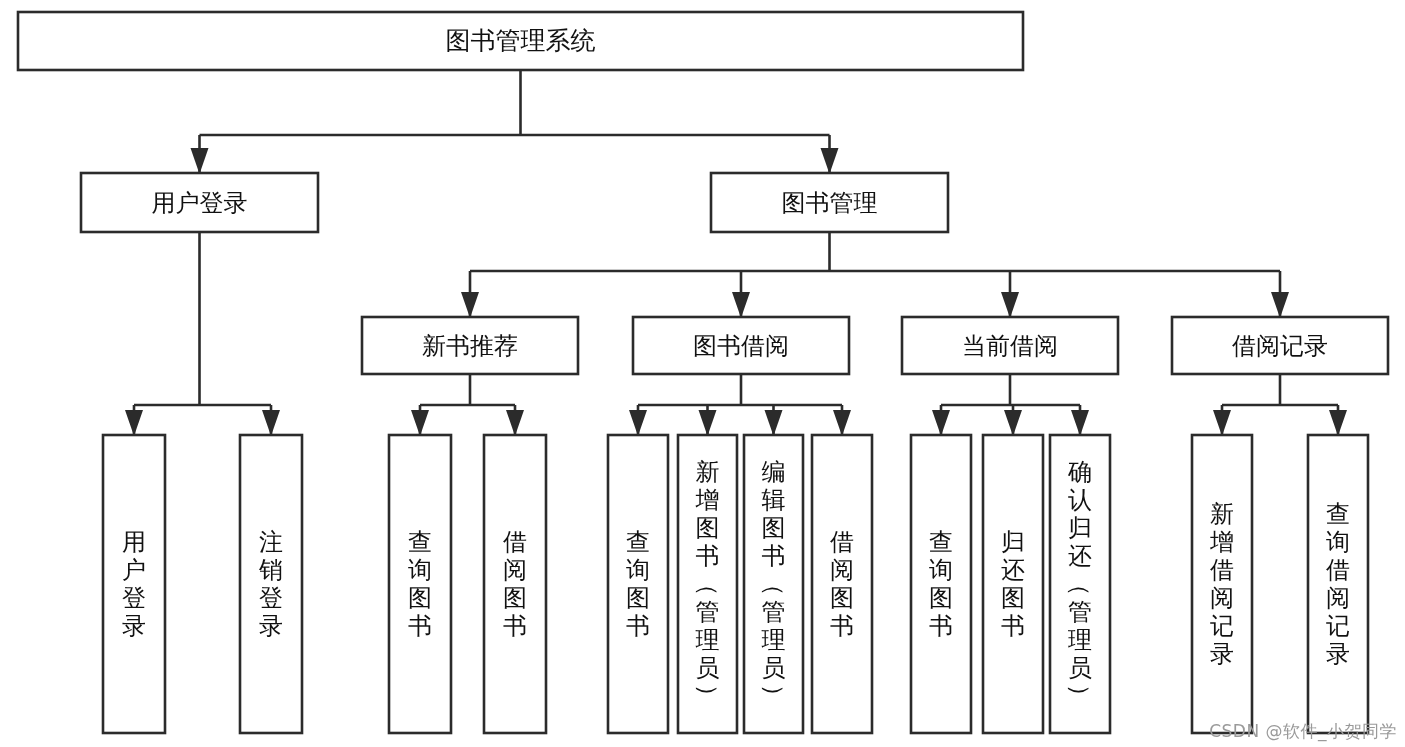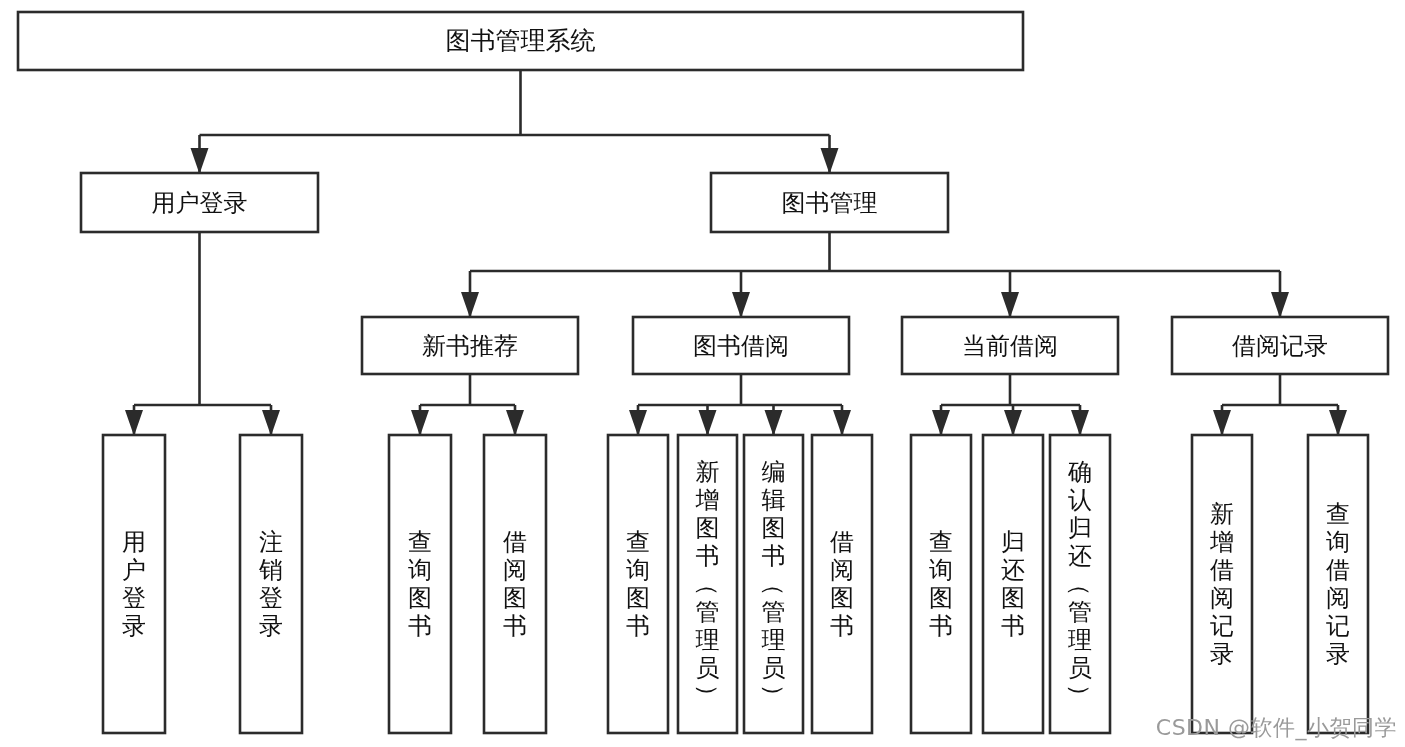--- a/index.html
+++ b/index.html
@@ -51,21 +51,21 @@
   }
   .arrow-head {
     fill: #2b2b2b;
     stroke: none;
   }
   .watermark {
     position: absolute;
     right: 8px;
     bottom: 4px;
     font-family: "DejaVu Sans", "Liberation Sans", sans-serif;
-    font-size: 22px;
+    font-size: 17px;
     color: #9a9a9a;
     letter-spacing: 0.5px;
     white-space: nowrap;
     user-select: none;
   }
 </style>
 </head>
 <body>
 
 <div id="diagram-root">

